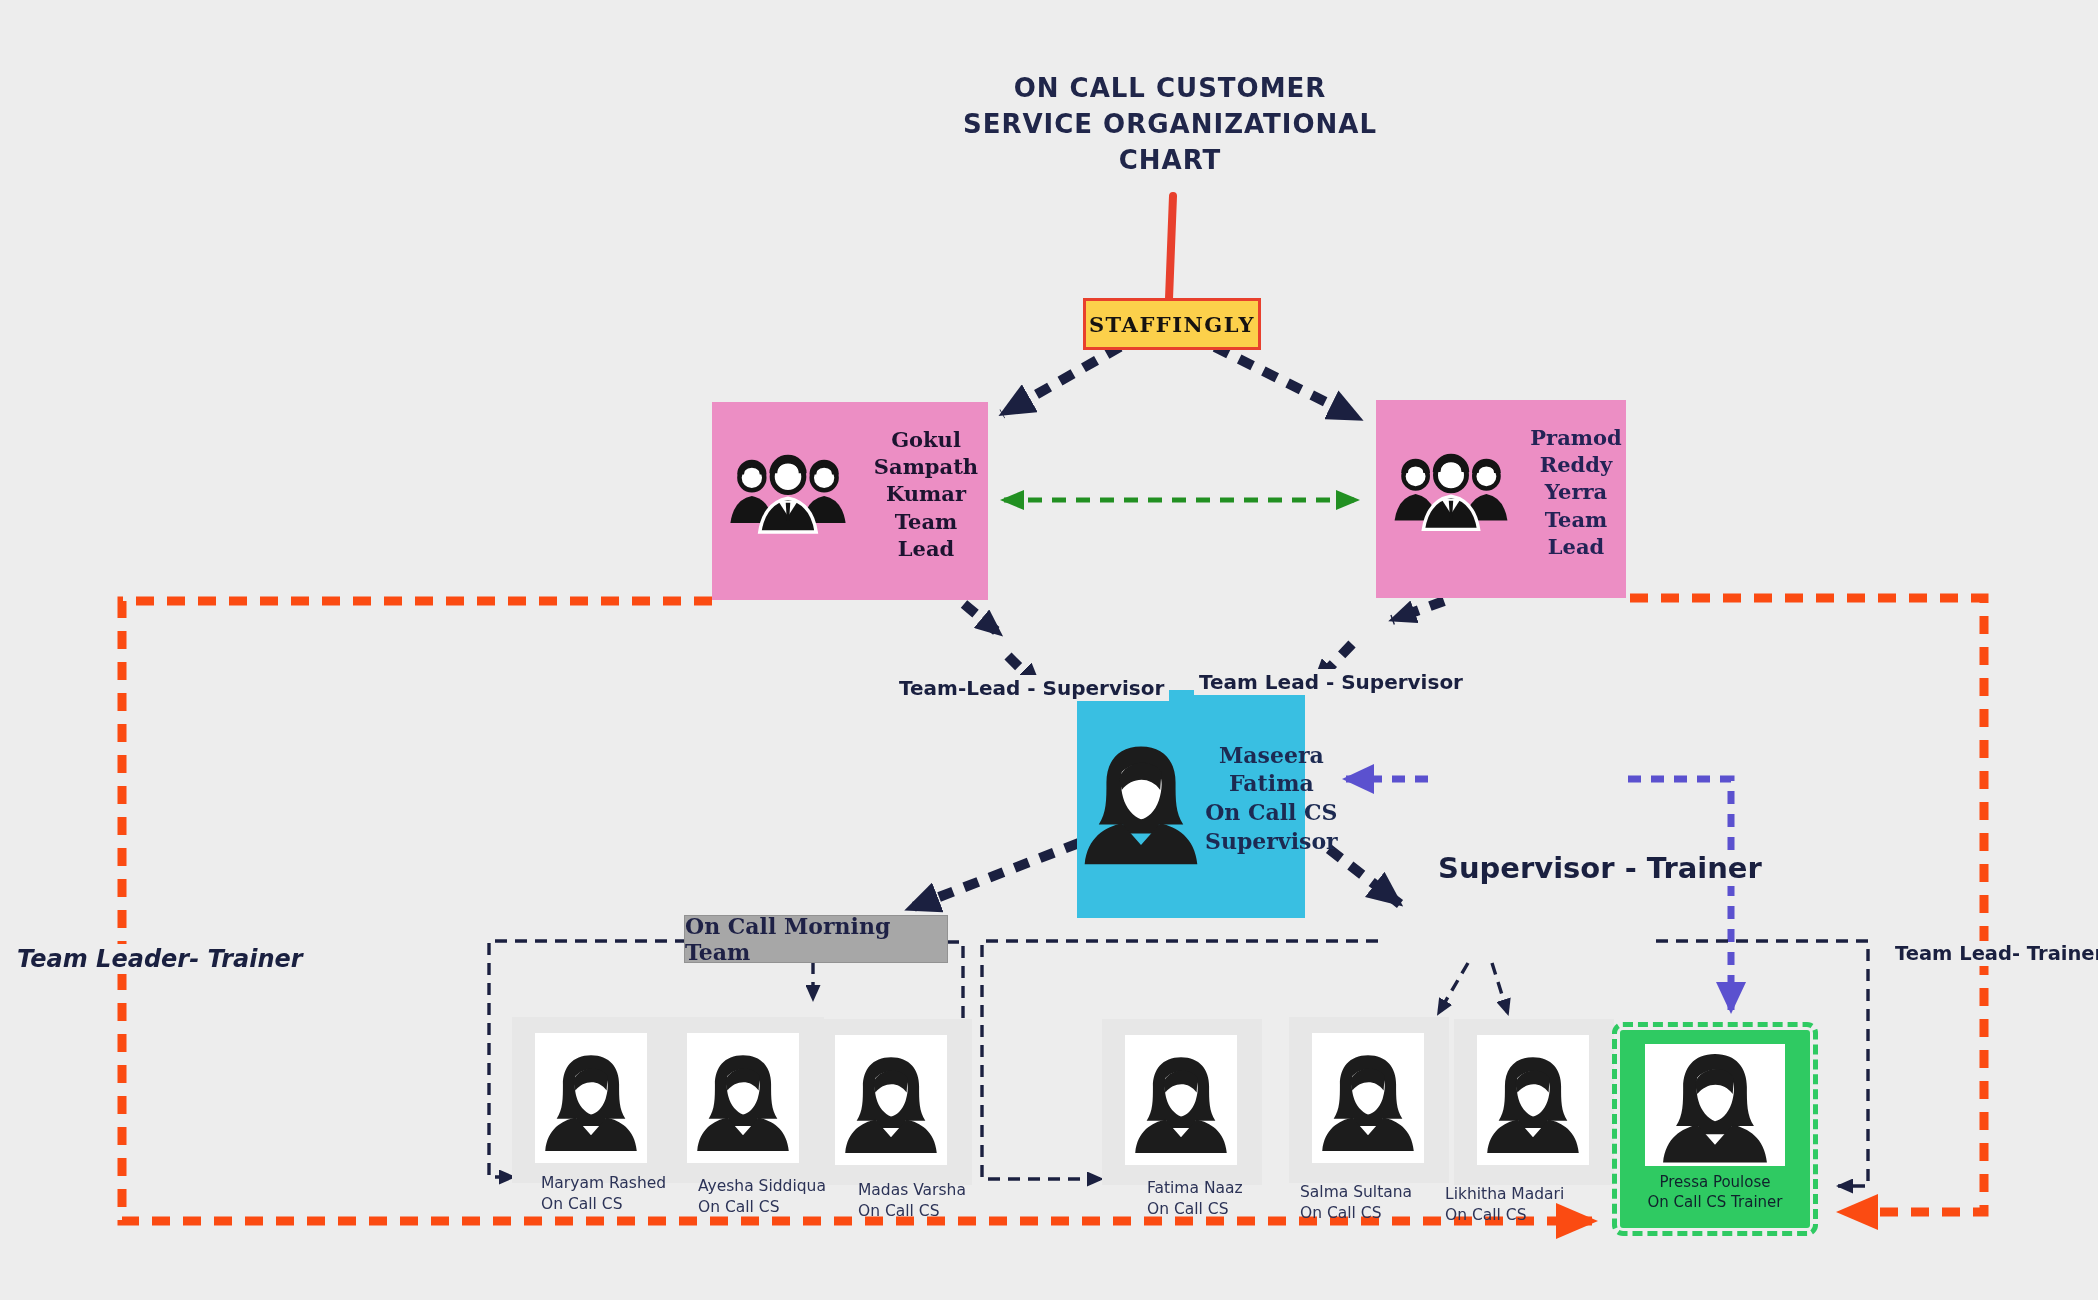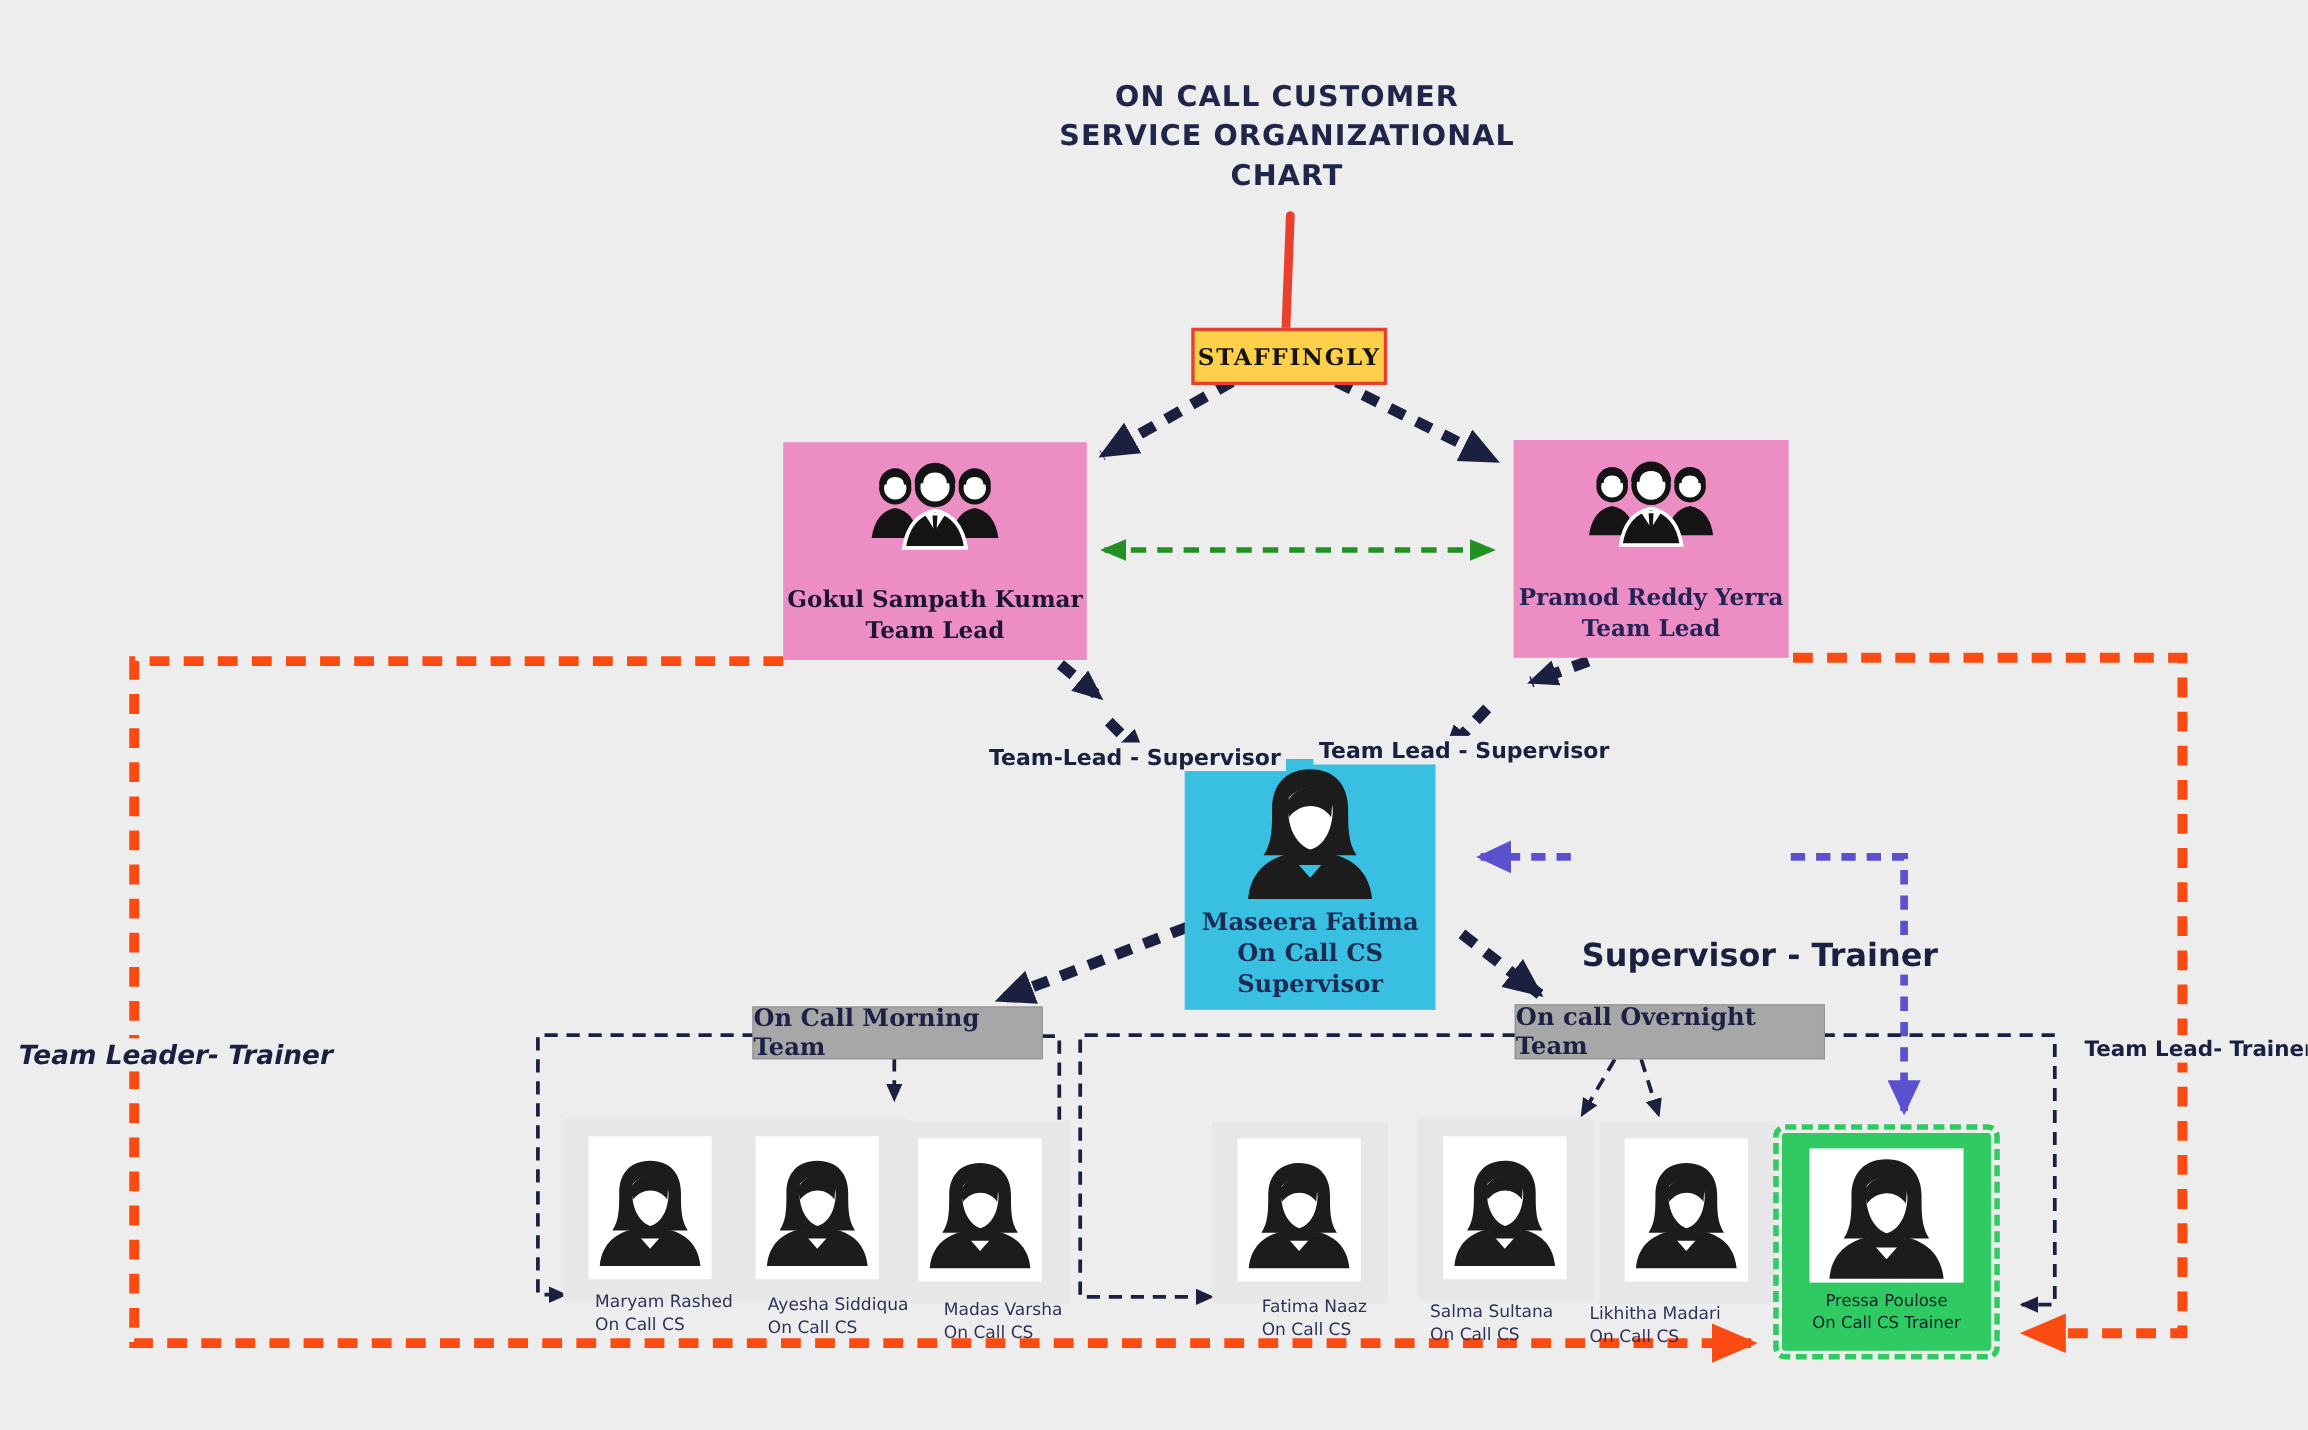--- a/index.html
+++ b/index.html
@@ -10,21 +10,21 @@
     repeating-linear-gradient(135deg, rgba(255,255,255,0) 0 22px, rgba(255,255,255,.80) 22px 25px, rgba(255,255,255,0) 25px 46px),
     repeating-linear-gradient(135deg, rgba(255,255,255,0) 0 8px, rgba(255,255,255,.22) 8px 9.5px);}
   .hatch-lite{background-image:
     repeating-linear-gradient(135deg, rgba(255,255,255,0) 0 18px, rgba(255,255,255,.65) 18px 20.5px, rgba(255,255,255,0) 20.5px 38px),
     repeating-linear-gradient(135deg, rgba(255,255,255,0) 0 7px, rgba(255,255,255,.18) 7px 8.5px);}
   .title{width:580px;left:880px;top:70px;text-align:center;font-size:26px;line-height:36px;
          font-weight:bold;color:#20264a;letter-spacing:1px;}
   .rootbox{left:1083px;top:298px;width:172px;height:46px;background:#fcd04b;border:3px solid #e8402d;
            display:flex;align-items:center;justify-content:center;
            font-family:"DejaVu Serif",serif;font-weight:bold;font-size:21px;color:#161311;letter-spacing:1.5px;}
-  .nodebox{display:flex;flex-direction:column;align-items:center;justify-content:flex-start;}
+  .nodebox{display:flex;flex-direction:row;align-items:center;justify-content:flex-start;}
   .pink{background:#ec8ec4;}
   .cyan{background:#39bfe2;}
   .node-label{font-family:"DejaVu Serif",serif;font-weight:bold;text-align:center;line-height:1.3;}
   .leadL{left:712px;top:402px;width:276px;height:198px;}
   .leadR{left:1376px;top:400px;width:250px;height:198px;}
   .sup{left:1077px;top:690px;width:228px;height:228px;}
   .leadL .node-label{font-size:21px;color:#1c1430;padding-bottom:14px;}
   .leadR .node-label{font-size:21px;color:#232356;padding-bottom:14px;}
   .sup .node-label{font-size:22px;color:#1d2a52;padding-bottom:12px;}
   .node-icon{flex:1;display:flex;align-items:center;justify-content:center;width:100%;}
@@ -174,23 +174,20 @@
     </div>
     <div class="node-label">
       <div>Maseera Fatima</div>
       <div>On Call CS Supervisor</div>
     </div>
   </div>
 
   <div class="abs teamlabel hatch-lite tl-morning z2">
     <span>On Call Morning Team</span>
   </div>
-  <div class="abs teamlabel hatch-lite tl-overnight z2">
-    <span>On call Overnight Team</span>
-  </div>
 
   <div class="abs edge-label z3" style="left:894px;top:627px;font-size:20px;">Team-Lead - Supervisor</div>
   <div class="abs edge-label z3" style="left:1194px;top:621px;font-size:20px;">Team Lead - Supervisor</div>
   <div class="abs edge-label z3" style="left:1433px;top:802px;font-size:29px;">Supervisor - Trainer</div>
   <div class="abs edge-label z3" style="left:12px;top:896px;font-size:24px;font-style:italic;">Team Leader- Trainer</div>
   <div class="abs edge-label z3" style="left:1890px;top:893px;font-size:19.5px;">Team Lead- Trainer</div>
 
   <div class="abs membg z2" style="left:512px;top:1017px;"></div>
   <div class="abs membg z2" style="left:664px;top:1017px;"></div>
   <div class="abs membg z2" style="left:812px;top:1019px;"></div>

